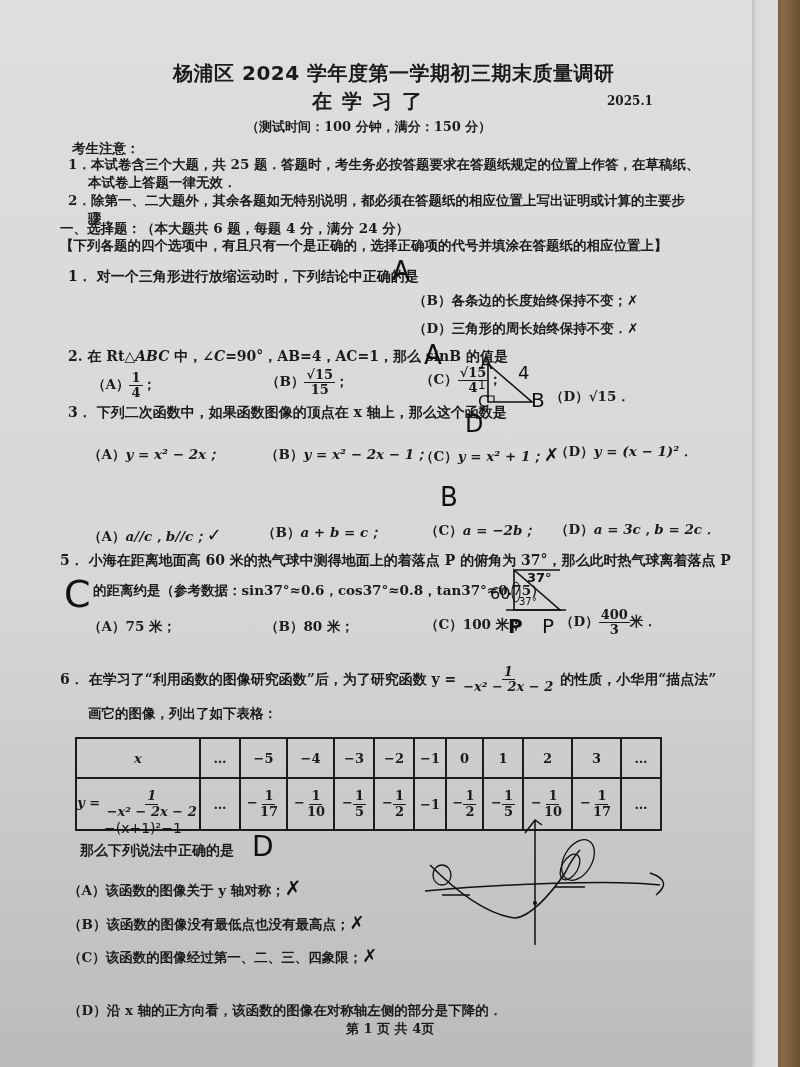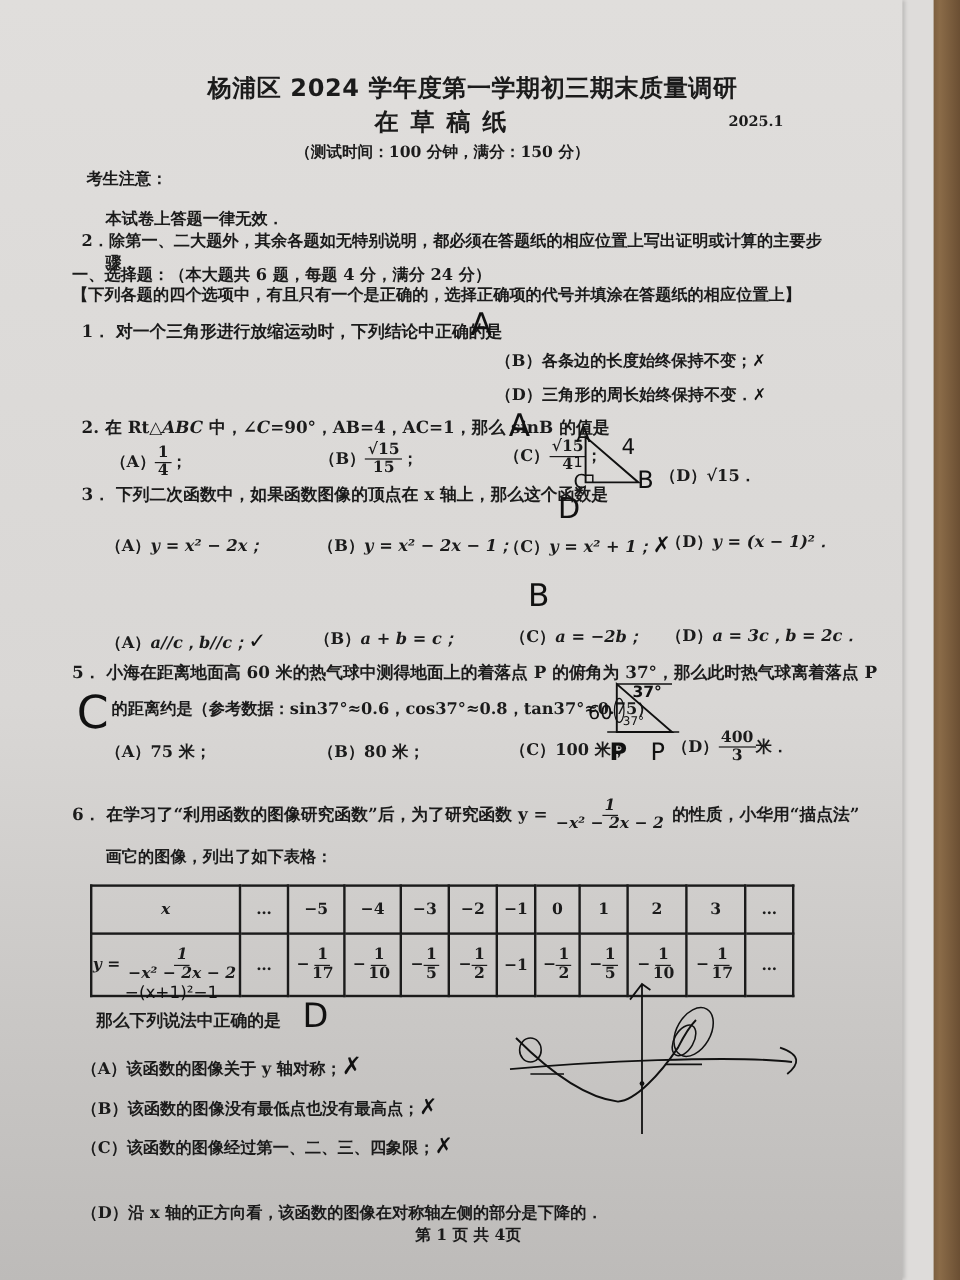--- a/index.html
+++ b/index.html
@@ -46,25 +46,26 @@
 </style>
 </head>
 <body>
 
 <div class="desk-strip"></div>
 <div class="paper-under"></div>
 
 <div class="paper">
 
   <div class="abs title" style="left:173px;top:60px;">杨浦区 2024 学年度第一学期初三期末质量调研</div>
-  <div class="abs subject" style="left:312px;top:88px;">在草稿纸</div>
+  <div class="abs subject" style="left:312px;top:88px;">在学习了</div>
   <div class="abs date" style="left:607px;top:94px;">2025.1</div>
   <div class="abs meta" style="left:246px;top:118px;">（测试时间：100 分钟，满分：150 分）</div>
 
   <div class="abs txt-n" style="left:72px;top:140px;font-weight:bold;">考生注意：</div>
+  <div class="abs txt" style="left:68px;top:156px;">1．本试卷含三个大题，共 25 题．答题时，考生务必按答题要求在答题纸规定的位置上作答，在草稿纸、</div>
   <div class="abs txt" style="left:88px;top:174px;">本试卷上答题一律无效．</div>
   <div class="abs txt" style="left:68px;top:192px;">2．除第一、二大题外，其余各题如无特别说明，都必须在答题纸的相应位置上写出证明或计算的主要步</div>
   <div class="abs txt" style="left:88px;top:210px;">骤．</div>
 
   <div class="abs txt" style="left:60px;top:220px;">一、选择题：（本大题共 6 题，每题 4 分，满分 24 分）</div>
   <div class="abs txt" style="left:60px;top:237px;">【下列各题的四个选项中，有且只有一个是正确的，选择正确项的代号并填涂在答题纸的相应位置上】</div>
 
   <div class="abs q" style="left:68px;top:268px;">
     <span>1．</span>
     <span>对一个三角形进行放缩运动时，下列结论中正确的是</span>

